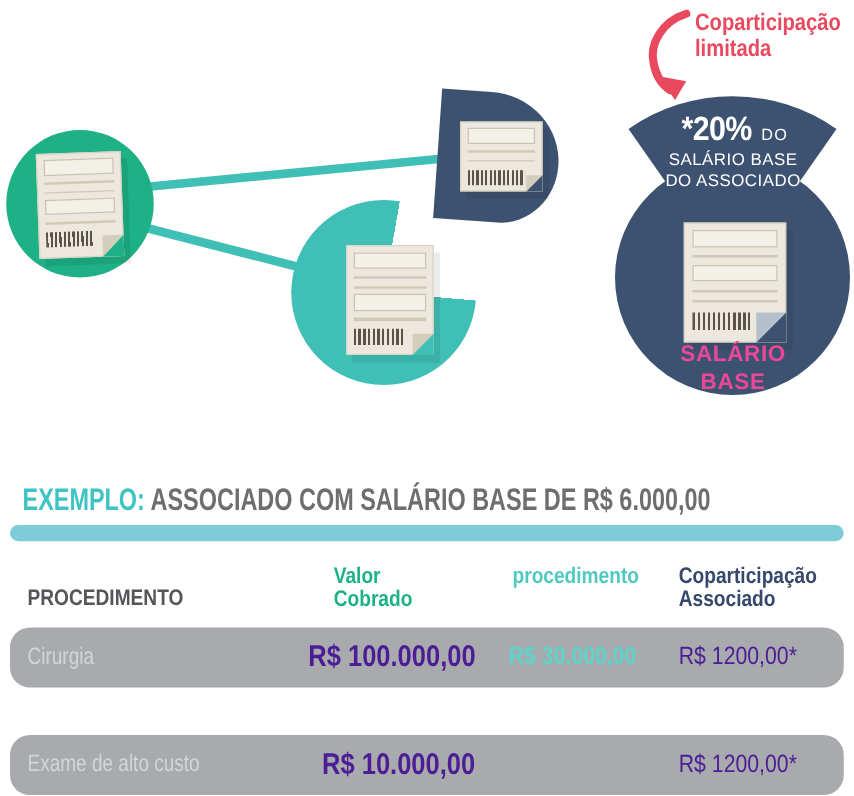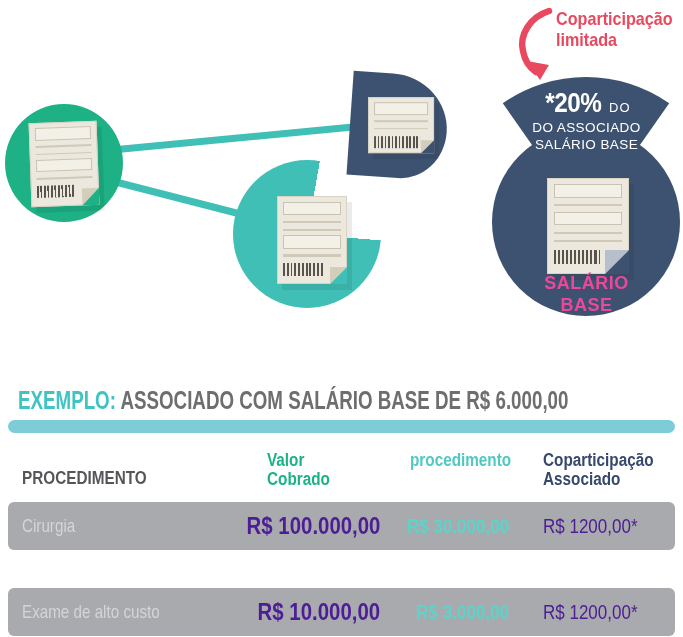--- a/index.html
+++ b/index.html
@@ -93,21 +93,21 @@
 
   
   .th { position:absolute; font-size:18px; font-weight:bold; line-height:19px; }
   .th-proc    { left:22px;  top:469px; color:#55565a; }
   .th-charged { left:267px; top:451px; color:#1cb286; }
   .th-pct     { left:410px; top:451px; color:#4fc9c1; }
   .th-copay   { left:543px; top:451px; color:#36486b; }
 
   .trow {
     position:absolute; left:8px; width:667px; height:48px;
-    background:#a8aaad; border-radius:6px;
+    background:#a8aaad; border-radius:16px;
   }
   .trow-1 { top:502px; }
   .trow-2 { top:588px; }
   .tcell { position:absolute; top:50%; transform:translateY(-50%); white-space:nowrap; }
   .tc-proc    { left:14px;  font-size:19px; color:#d3d5d6; }
   .tc-charged { right:295px; font-size:24px; font-weight:bold; color:#4c1d95; }
   .tc-pct     { right:166px; font-size:20px; font-weight:bold; color:#5dd3c9; }
   .tc-copay   { left:535px; font-size:20px; font-weight:normal; color:#4c1d95; }
 </style>
 </head>
@@ -159,22 +159,22 @@
 
   <div class="badge">
     <svg class="badge-svg" width="193" height="258" viewBox="0 0 193 258">
       <path d="M96,160 L12.8,41.2 A145,145 0 0 1 179.2,41.2 Z" fill="#3d5270"></path>
       <circle cx="96" cy="160" r="94" fill="#3d5270"></circle>
     </svg>
     <div class="badge-top-text">
       <div>
         <span class="badge-pct sx oC" style="transform:scaleX(.9);">*20%</span><span class="badge-pct-suffix">DO</span>
       </div>
+      <div class="badge-subline">SALÁRIO BASE</div>
       <div class="badge-subline">DO ASSOCIADO</div>
-      <div class="badge-subline">SALÁRIO BASE</div>
     </div>
     <div class="invoice inv-badge">
       <div class="inv-box"></div>
       <div class="inv-line"></div>
       <div class="inv-box"></div>
       <div class="inv-line"></div>
       <div class="inv-line"></div>
       <div class="inv-barcode"></div>
       <div class="inv-flap"></div>
       <div class="inv-cut"></div>
@@ -231,21 +231,18 @@
     </div>
   </div>
 
   <div class="trow trow-2">
     <div class="tcell tc-proc">
       <span class="sx oL" style="transform:scaleX(.8);">Exame de alto custo</span>
     </div>
     <div class="tcell tc-charged">
       <span class="sx oR" style="transform:scaleX(.85);">R$ 10.000,00</span>
     </div>
-    <div class="tcell tc-pct">
-      <span class="sx oR" style="transform:scaleX(.85);">R$ 3.000,00</span>
-    </div>
     <div class="tcell tc-copay">
       <span class="sx oL" style="transform:scaleX(.85);">R$ 1200,00*</span>
     </div>
   </div>
 
 </div>
 
 </body></html>

